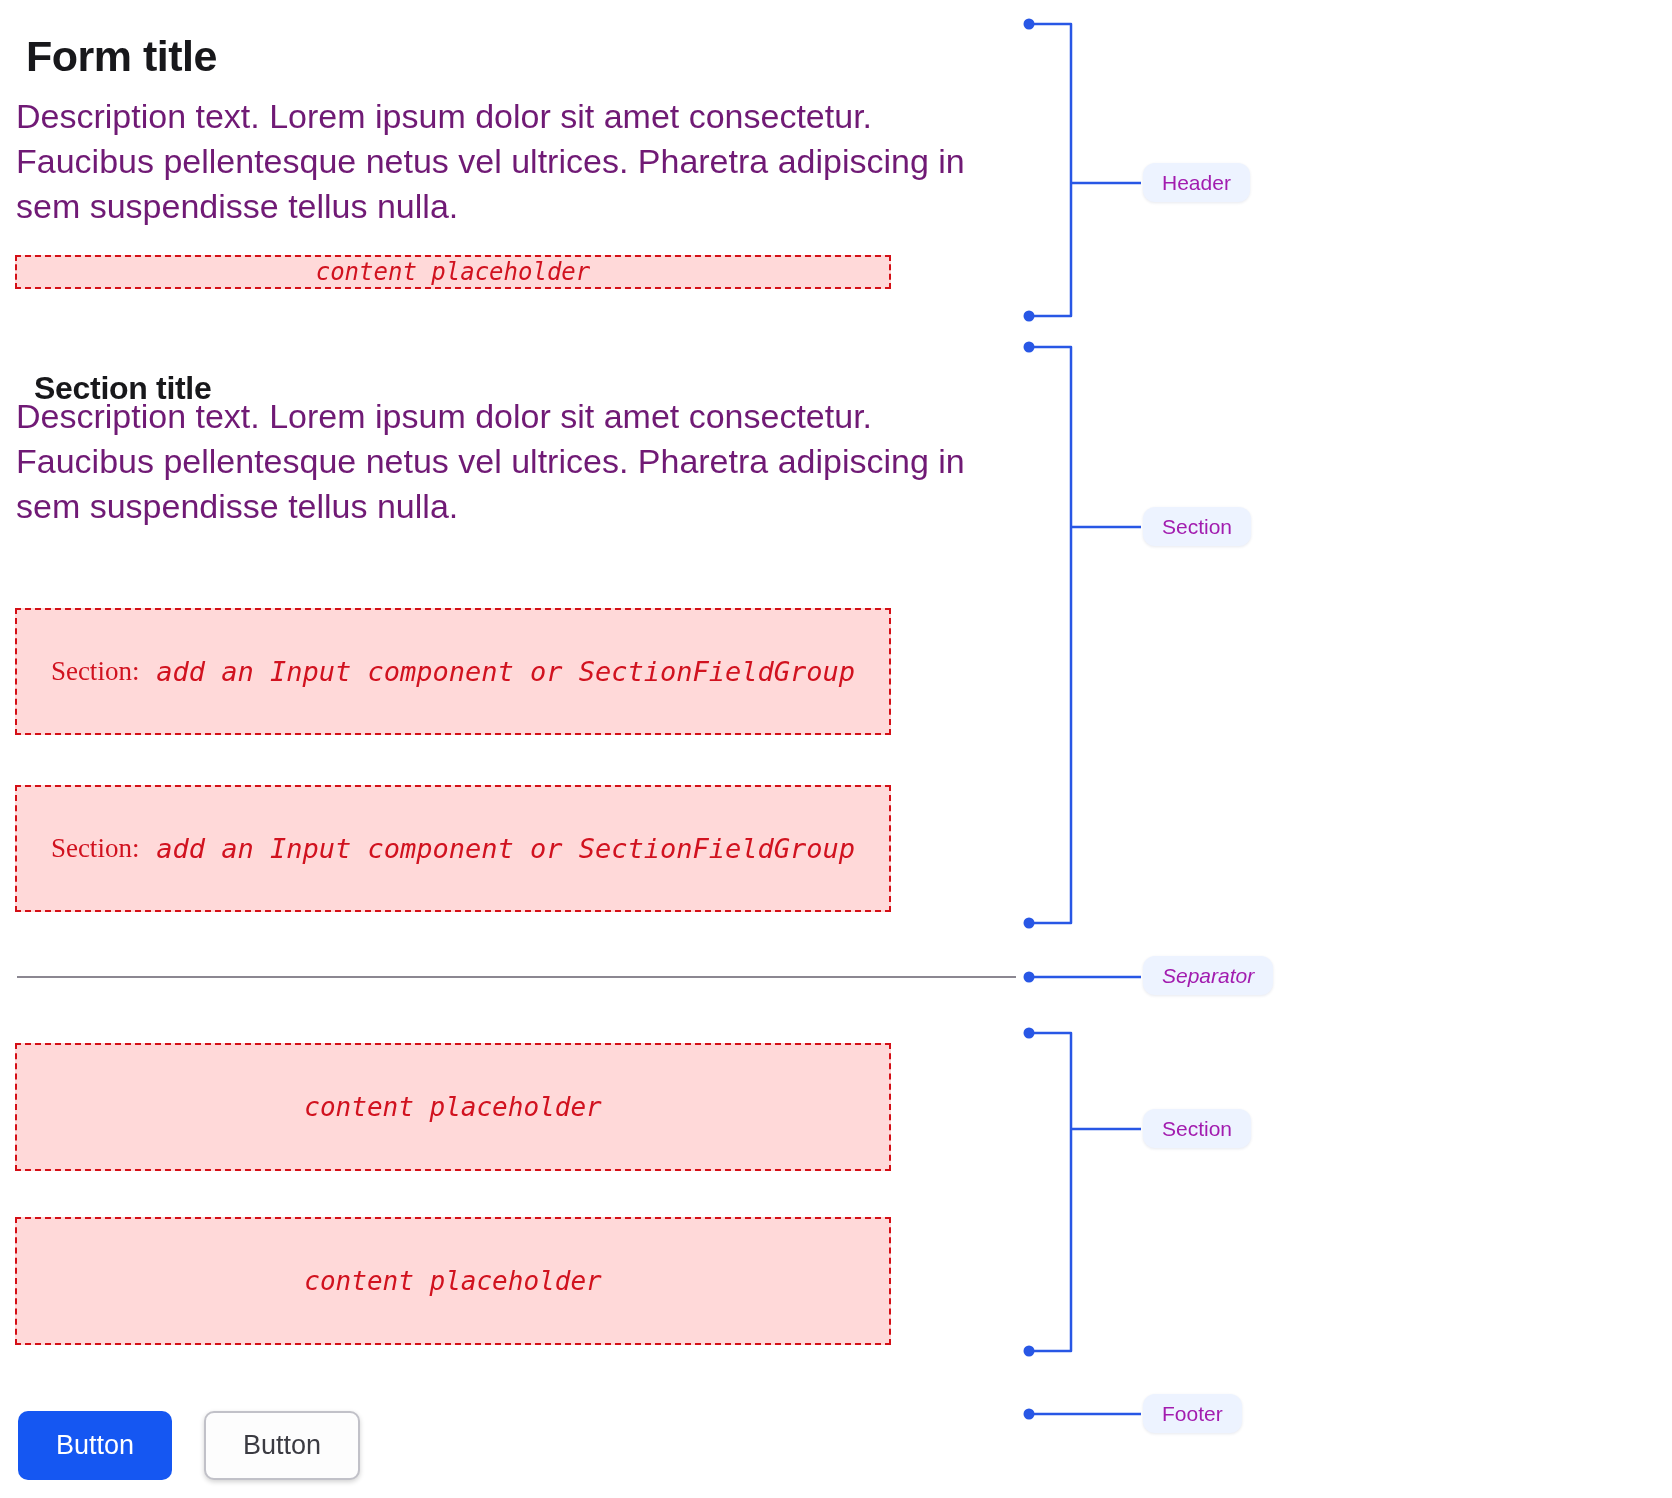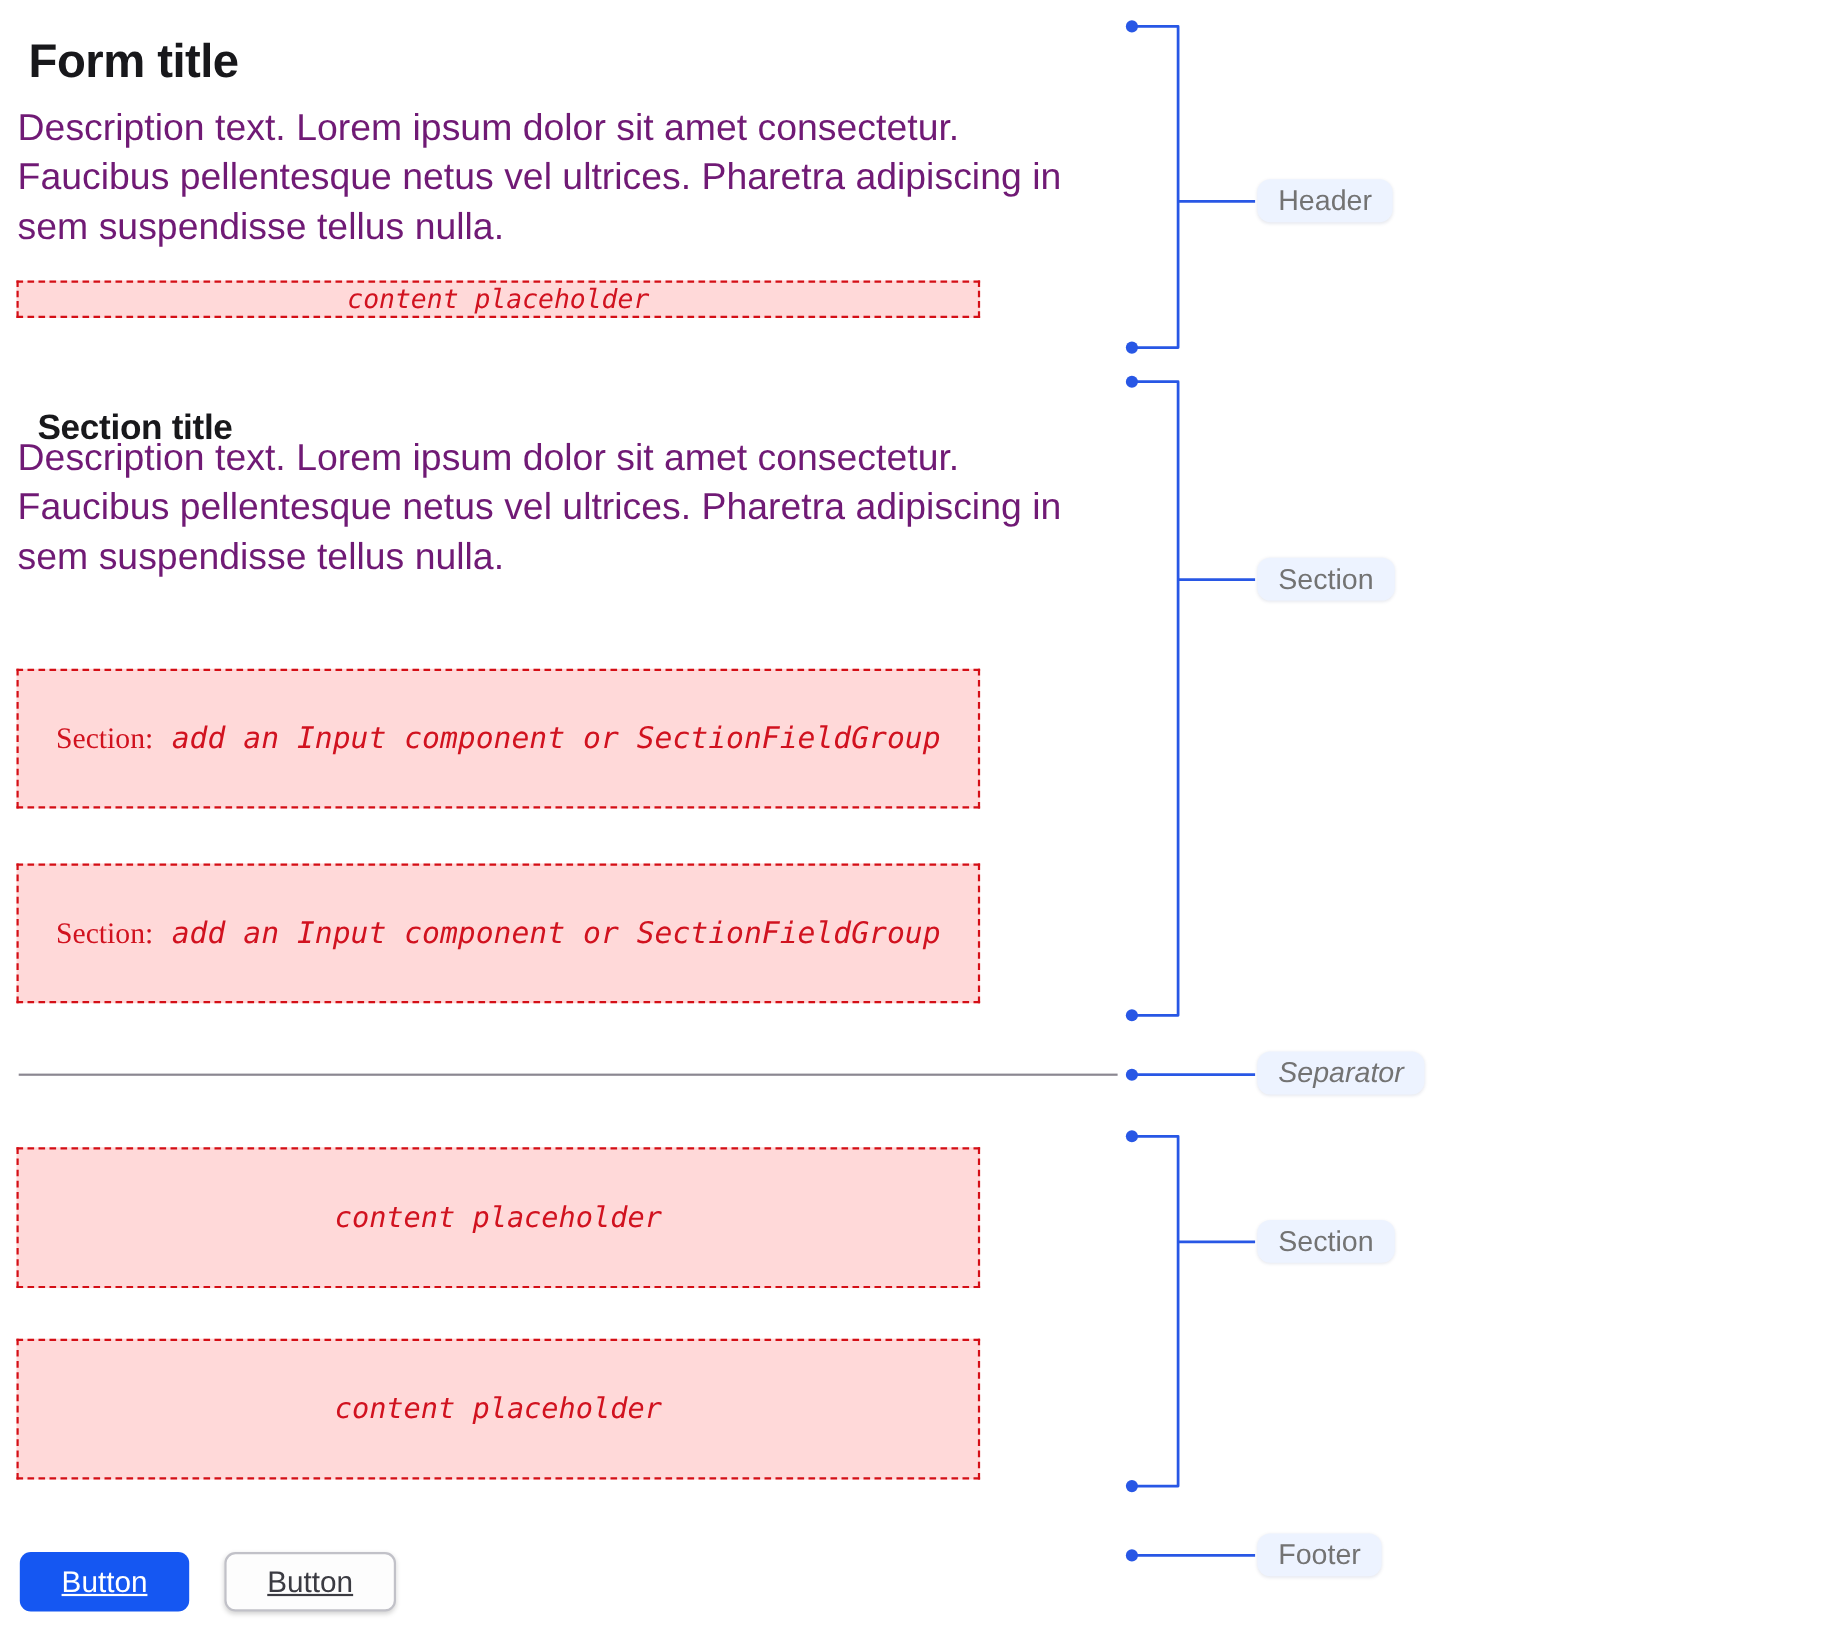--- a/index.html
+++ b/index.html
@@ -33,38 +33,37 @@
   .ph-sec1{top:608px;height:127px;font-size:27px;}
   .ph-sec2{top:785px;height:127px;font-size:27px;}
   .ph-low1{top:1043px;height:128px;font-size:26px;}
   .ph-low2{top:1217px;height:128px;font-size:26px;}
   .ph-prefix{font-style:normal;font-family:Liberation Serif, serif;}
   .ph-msg{font-style:italic;margin-left:0.62em;}
   .separator{
     position:absolute;left:17px;top:976px;width:999px;height:2px;background:#8b8791;
   }
   .btn{
-    position:absolute;top:1411px;height:54px;border-radius:10px;
+    position:absolute;top:1411px;height:69px;border-radius:10px;
     display:flex;align-items:center;justify-content:center;
     font-size:27px;cursor:pointer;box-sizing:border-box;border:none;
     font-family:"Liberation Sans",sans-serif;
-    text-decoration:underline;
   }
   .btn-primary{
     left:18px;width:154px;background:#1557f2;color:#ffffff;font-weight:400;
   }
   .btn-secondary{
     left:204px;width:156px;background:#fdfdfd;color:#3b3b42;font-weight:400;
     border:2px solid #c1c1c8;box-shadow:0 2px 5px rgba(0,0,0,0.18);
   }
   .ann-svg{position:absolute;left:0;top:0;}
   .pill{
     position:absolute;left:1143px;
-    background:#edf3ff;color:#737373;border-radius:12px;
-    padding:5px 19px;font-size:26px;font-weight:500;line-height:29px;
+    background:#edf3ff;color:#a21caf;border-radius:12px;
+    padding:5px 19px;font-size:21px;font-weight:500;line-height:29px;
     box-shadow:0 1px 3px rgba(23,43,99,0.10);
     white-space:nowrap;
   }
   .pill-header{top:163px;}
   .pill-section1{top:507px;}
   .pill-separator{top:956px;font-style:italic;}
   .pill-section2{top:1109px;}
   .pill-footer{top:1394px;}
 </style>
 </head>

